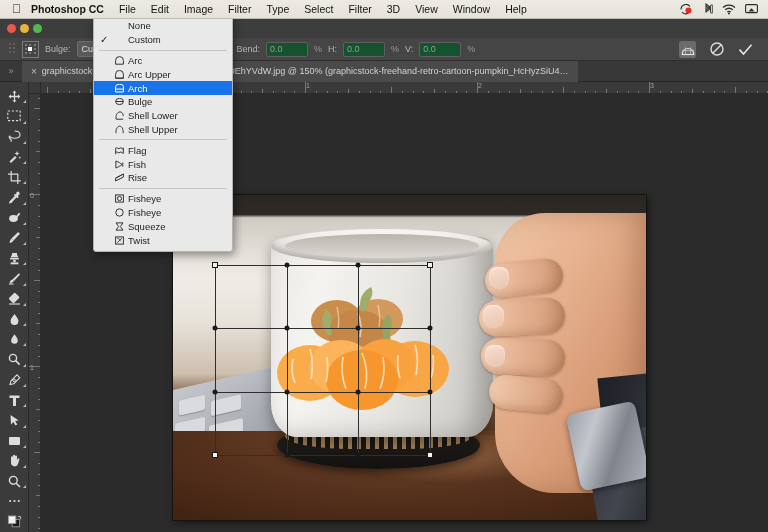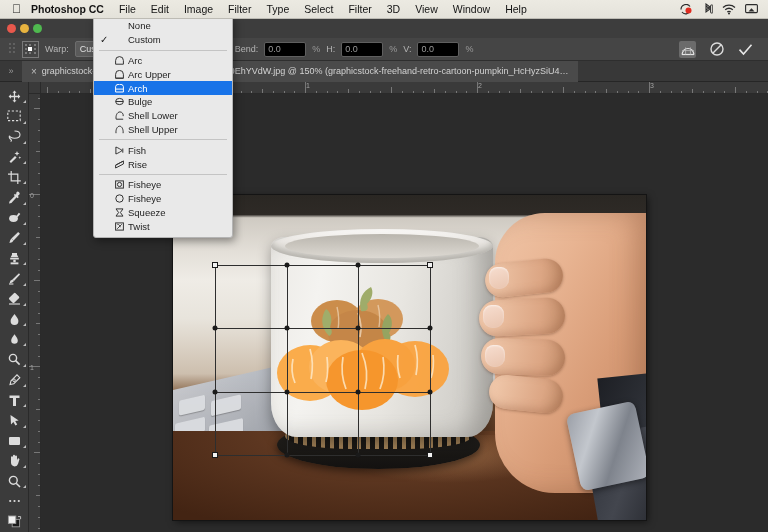--- a/index.html
+++ b/index.html
@@ -64,21 +64,21 @@
   .opt-select {
     width: 130px; height: 16px; background: #5a5a5a; border: 1px solid #6d6d6d;
     border-radius: 2px; display: flex; align-items: center; justify-content: space-between;
     padding: 0 4px; color: #e0e0e0; font-size: 9px;
   }
   .opt-warpicon {
     width: 18px; height: 16px; border: 1px solid #6f6f6f; border-radius: 2px;
     display: flex; align-items: center; justify-content: center; color: #c9c9c9;
   }
   .opt-field {
-    width: 42px; height: 15px; background: #000000; border: 1px solid #5f5f5f;
+    width: 42px; height: 15px; background: #14532d; border: 1px solid #5f5f5f;
     border-radius: 2px; color: #9a9a9a; font-size: 9px;
     display: flex; align-items: center; padding-left: 3px;
   }
   .opt-pct { color: #9a9a9a; font-size: 9px; }
   .opt-right { margin-left: auto; display: flex; align-items: center; gap: 12px; padding-right: 6px; }
   .opt-btn { width: 17px; height: 17px; display: flex; align-items: center; justify-content: center; color: #d8d8d8; }
   .opt-btn.active { background: #6b6b6b; border-radius: 2px; }
 
   
   .tabbar {
@@ -360,21 +360,21 @@
       <i></i>
         <i></i>
         <i></i>
         <i></i>
         <i class="on"></i>
         <i></i>
         <i></i>
         <i></i>
         <i></i>
     </span>
-    <span class="opt-label">Warp:</span>
+    <span class="opt-label">Bulge:</span>
     <span class="opt-select">
       <span>Custom</span>
       <span>
         <svg width="8" height="5" viewBox="0 0 8 5">
             <path d="M0 0h8L4 5z" fill="#d9d9d9"></path>
           </svg>
       </span>
     </span>
     <span class="opt-warpicon">
       <svg width="13" height="11" viewBox="0 0 13 11">
@@ -845,20 +845,31 @@
             <path d="M1 8.2C0.6 4.4 2.3 1.2 4.6 1.2s3.9 3.1 3.5 7" fill="none" stroke="currentColor" stroke-width="1"></path>
           </svg>
         </span>
         <span class="wm-label">Shell Upper</span>
       </div>
       <div class="wm-sep"></div>
       <div class="wm-item">
         <span class="wm-check"></span>
         <span class="wm-ico">
           <svg width="9" height="9" viewBox="0 0 9 9">
+            <path d="M0.7 2.2c1.4-1.6 2.8 1.6 4.2 0s2.8 1.6 3.4 0.6" fill="none" stroke="currentColor" stroke-width="1"></path>
+            <path d="M0.7 6.4c1.4-1.6 2.8 1.6 4.2 0s2.8 1.6 3.4 0.6" fill="none" stroke="currentColor" stroke-width="1"></path>
+            <path d="M0.7 2.2v6M8.3 1.6v6" stroke="currentColor" stroke-width="1"></path>
+          </svg>
+        </span>
+        <span class="wm-label">Flag</span>
+      </div>
+      <div class="wm-item">
+        <span class="wm-check"></span>
+        <span class="wm-ico">
+          <svg width="9" height="9" viewBox="0 0 9 9">
             <path d="M0.9 1c2.6 1 4.6 2.3 6.2 3.5-1.6 1.2-3.6 2.5-6.2 3.5z" fill="none" stroke="currentColor" stroke-width="1"></path>
             <path d="M7.8 2.5v4.2" stroke="currentColor" stroke-width="1"></path>
           </svg>
         </span>
         <span class="wm-label">Fish</span>
       </div>
       <div class="wm-item">
         <span class="wm-check"></span>
         <span class="wm-ico">
           <svg width="9" height="9" viewBox="0 0 9 9">

